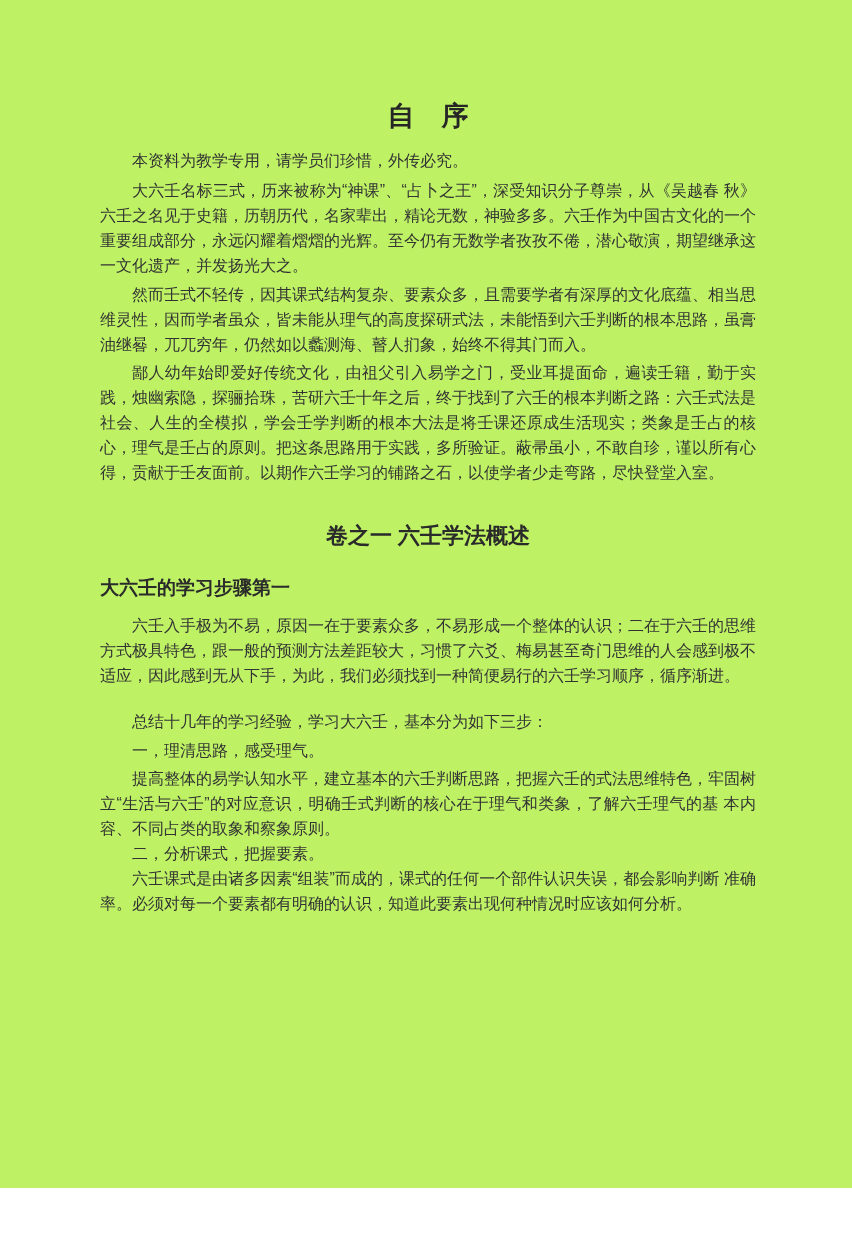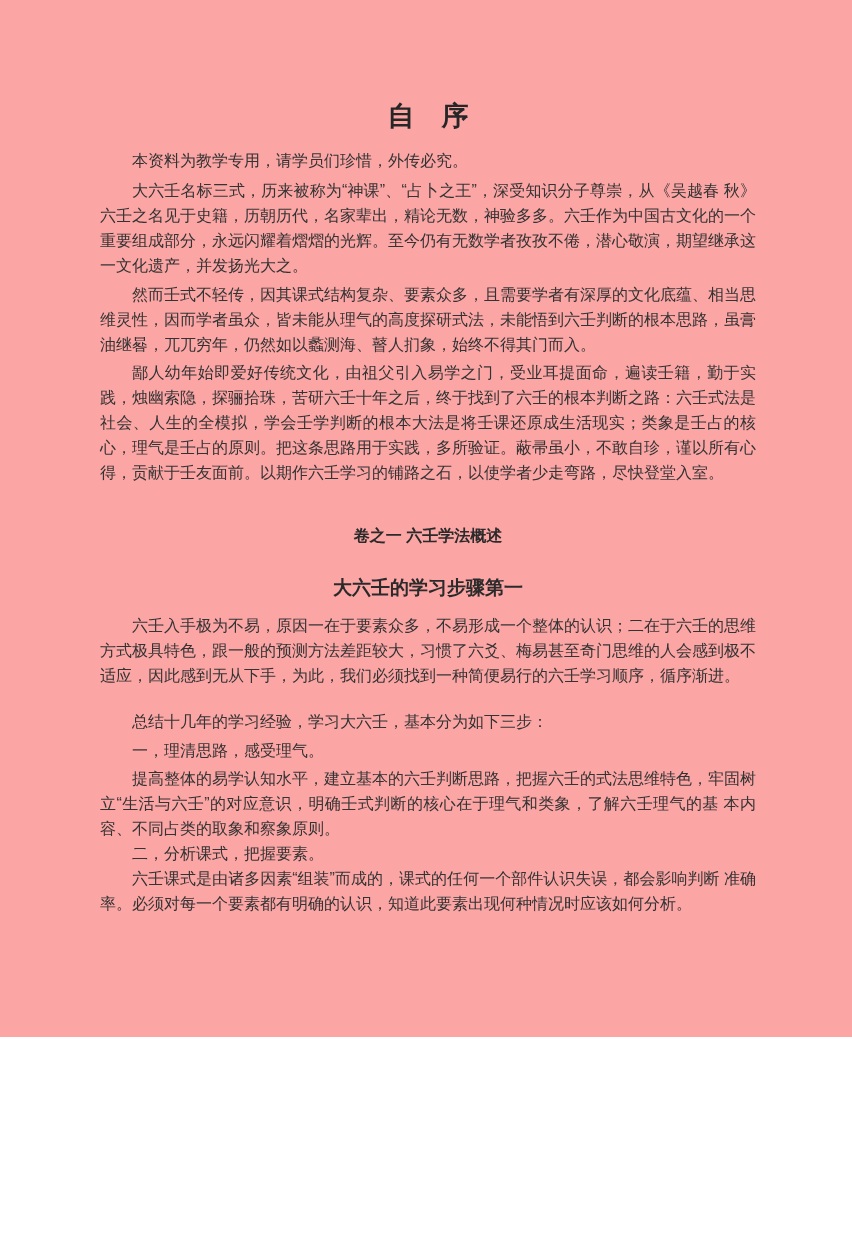--- a/index.html
+++ b/index.html
@@ -3,22 +3,22 @@
 <meta charset="utf-8">
 <style>
   html, body {
     margin: 0;
     padding: 0;
     background: #ffffff;
   }
   .page {
     position: relative;
     width: 852px;
-    height: 1037px;
-    background: #fca5a5;
+    height: 1188px;
+    background: #bef264;
     overflow: hidden;
     font-family: "Liberation Sans", "DejaVu Sans", sans-serif;
     color: #2e2e2e;
   }
   .content {
     position: absolute;
     left: 100px;
     top: 96px;
     width: 656px;
   }
@@ -40,28 +40,27 @@
     font-weight: 400;
     color: #333333;
     letter-spacing: 0;
   }
   p.body.mb-lg { margin-bottom: 5px; }
   p.body.mb-sm { margin-bottom: 4px; }
   p.body.mb-0  { margin-bottom: 0; }
   .chapter-heading {
     margin: 36px 0 0 0;
     text-align: center;
-    font-size: 16px;
+    font-size: 22px;
     line-height: 30px;
     font-weight: 600;
     color: #2a2a2a;
   }
   .section-subheading {
     margin: 24px 0 12px 0;
-    text-align: center;
     font-size: 19px;
     line-height: 26px;
     font-weight: 600;
     color: #2a2a2a;
   }
   .page-number {
     position: absolute;
     left: 0;
     right: 0;
     top: 1188px;

